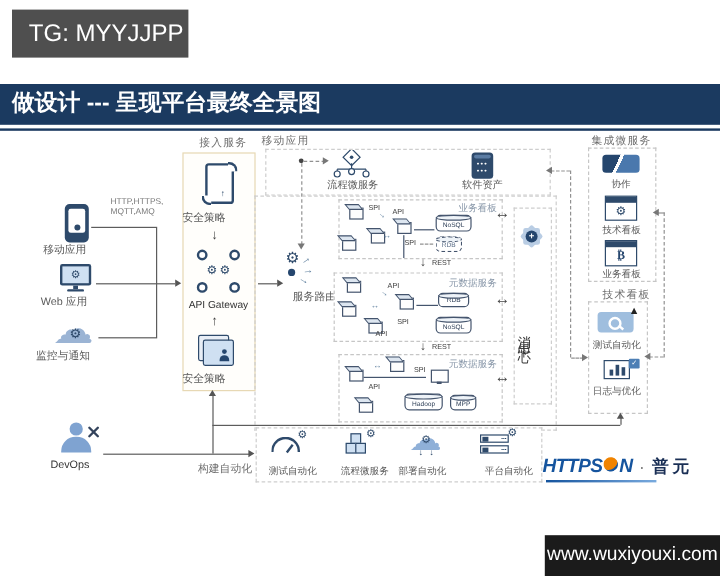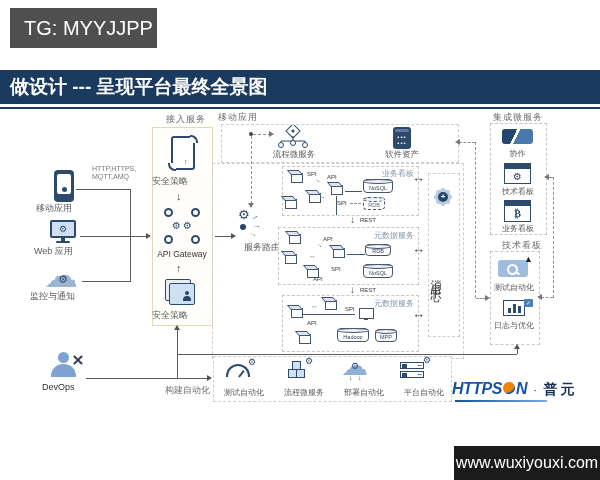--- a/index.html
+++ b/index.html
@@ -332,21 +332,21 @@
     <div class="bc" style="left:0;top:8px"></div>
     <div class="bc" style="left:8px;top:8px"></div>
 </div>
 <span class="glyph gearch" style="left:305px;top:357px;font-size:9px">⚙</span>
 <div class="slbl" style="left:274px;top:388px;width:60px">流程微服务</div>
 
 <div class="cloudch" style="left:341px;top:353px;font-size:27px;color:#8fb0d8">☁</div>
 <span class="glyph gearch" style="left:351px;top:362px;font-size:9px">⚙</span>
 <span class="glyph" style="left:349px;top:374px;font-size:7px;color:#2e4a6b">↓</span>
 <span class="glyph" style="left:358px;top:374px;font-size:7px;color:#2e4a6b">↓</span>
-<div class="slbl" style="left:334px;top:388px;width:60px">部署自动化</div>
+<div class="slbl" style="left:322px;top:388px;width:60px">部署自动化</div>
 
 <div class="a" style="left:400px;top:362px;width:24px;height:17px">
   <div class="srvrow" style="left:0;top:0">▪▪▪</div>
     <div class="srvrow" style="left:0;top:9px">▪▪▪</div>
 </div>
 <span class="glyph gearch" style="left:423px;top:356px;font-size:9px">⚙</span>
 <div class="slbl" style="left:392px;top:388px;width:64px">平台自动化</div>
 
 <div class="a" style="left:50px;top:352px;width:36px;height:26px">
   <div class="dhead" style="left:8px;top:0"></div>

